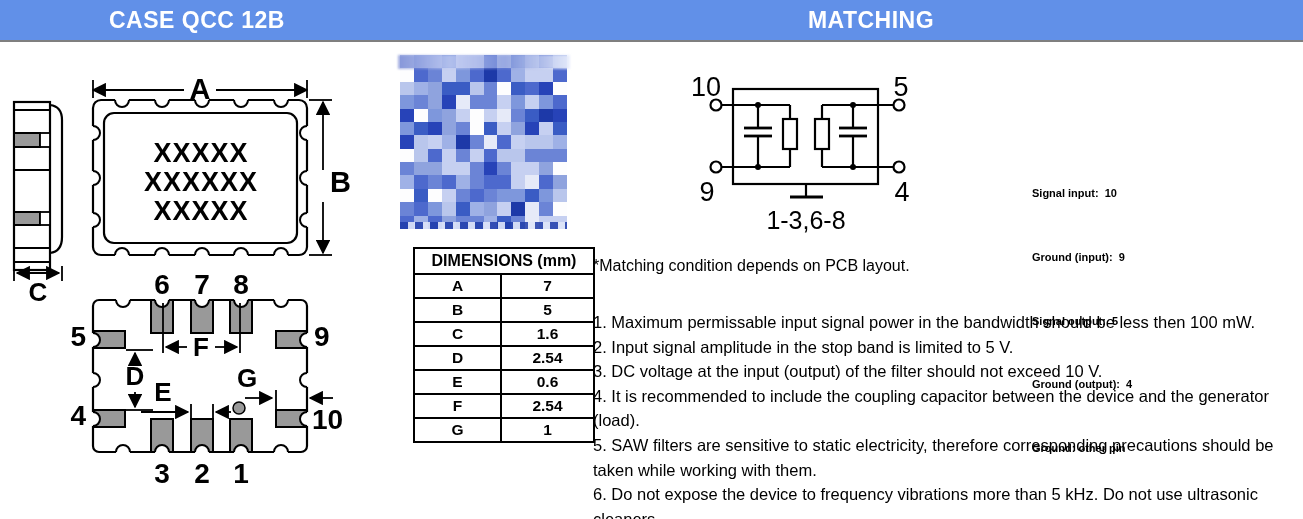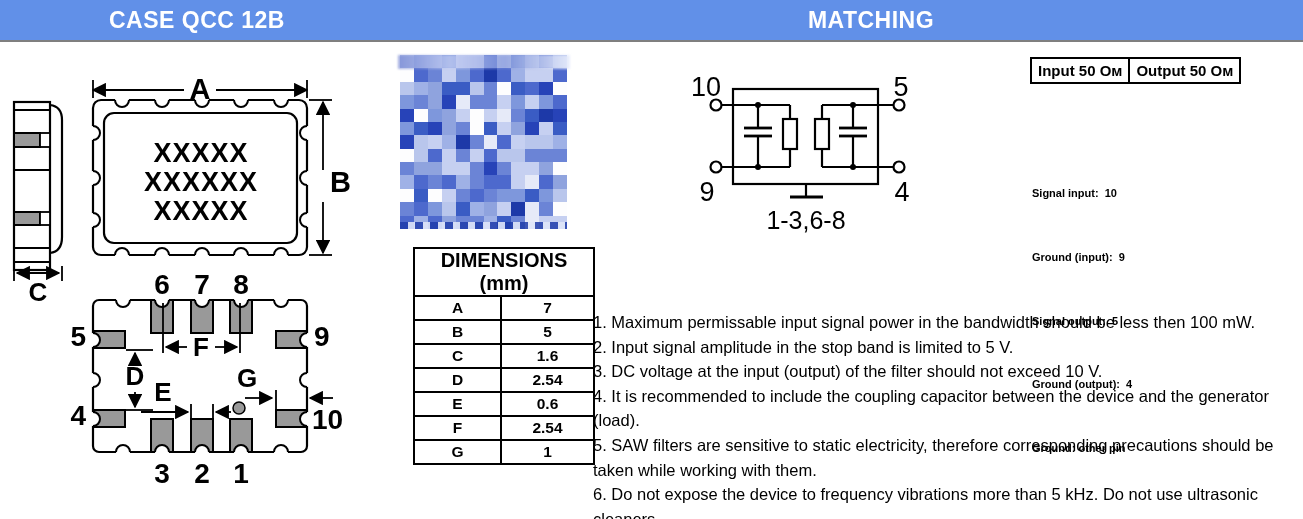--- a/index.html
+++ b/index.html
@@ -24,21 +24,21 @@
   .mosaic-topblur{position:absolute;left:398px;top:55px;width:172px;height:14px;
           background:linear-gradient(90deg,rgba(90,110,200,.55),rgba(195,205,242,.75) 30%,rgba(120,140,215,.5) 62%,rgba(232,237,251,.92));
           filter:blur(1px);}
   .mosaic-botblur{position:absolute;left:400px;top:222px;width:167px;height:7px;
           background:repeating-linear-gradient(90deg,rgba(30,60,170,.85) 0 8px,rgba(222,229,248,.9) 8px 15px);
           filter:blur(.6px);}
   
   table{border-collapse:collapse;}
   .dimtable{position:absolute;left:413px;top:247px;}
   .dimtable th,.dimtable td{border:2px solid #000;font-weight:bold;text-align:center;padding:0;}
-  .dimtable th{width:176px;height:24px;font-size:20px;}
+  .dimtable th{width:176px;height:24px;font-size:16px;}
   .dimtable td{height:22px;font-size:15.5px;}
   .dimtable td.c1{width:85px;}
   .dimtable td.c2{width:91px;}
   
   .iotable{position:absolute;left:1030px;top:57px;}
   .iotable th,.iotable td{border:2px solid #000;font-weight:bold;padding:0 6px;}
   .iotable th{height:23px;font-size:15px;text-align:center;}
   .iotable td{height:25px;font-size:15px;}
   .iotable td.lbl{width:74px;text-align:left;}
   .iotable td.val{width:42px;text-align:center;}
@@ -465,35 +465,32 @@
       <g>
         <line class="stroke" x1="806" y1="184" x2="806" y2="197" stroke-width="2.2"></line>
         <line class="stroke" x1="790" y1="197" x2="823" y2="197" stroke-width="3.2"></line>
       </g>
       <text x="806" y="229" text-anchor="middle" font-size="25" style="font-weight:normal">1-3,6-8</text>
     </g>
   </svg>
 
   <table class="iotable">
     <tbody>
-        <tr>
-      <th colspan="2">Input 50 Ом</th>
-      <th colspan="2">Output 50 Ом</th>
-    </tr>
   </tbody>
     </table>
 
   <div class="pinlist">
     <div>Signal input:  10</div>
     <div>Ground (input):  9</div>
     <div>Signal output:  5</div>
     <div>Ground (output):  4</div>
     <div>Ground: other pin</div>
   </div>
 
+  <div class="note">*Matching condition depends on PCB layout.</div>
   <div class="rec-list">
     <div>1. Maximum permissable input signal power in the bandwidth should be less then 100 mW.</div>
     <div>2. Input signal amplitude in the stop band is limited to 5 V.</div>
     <div>3. DC voltage at the input (output) of the filter should not exceed 10 V.</div>
     <div>4. It is recommended to include the coupling capacitor between the device and the generator (load).</div>
     <div>5. SAW filters are sensitive to static electricity, therefore corresponding precautions should be taken while working with them.</div>
     <div>6. Do not expose the device to frequency vibrations more than 5 kHz. Do not use ultrasonic cleaners.</div>
   </div>
 
 </div>

